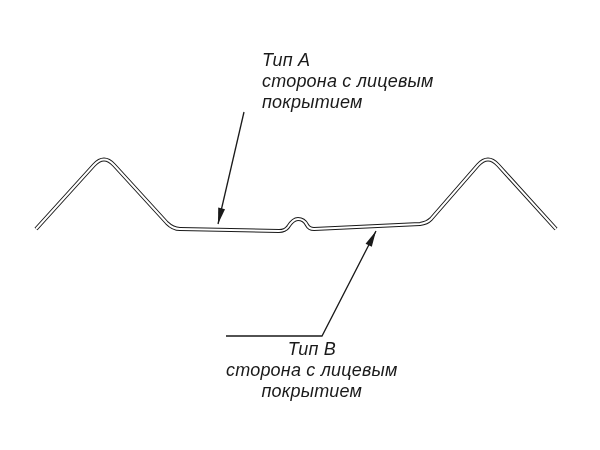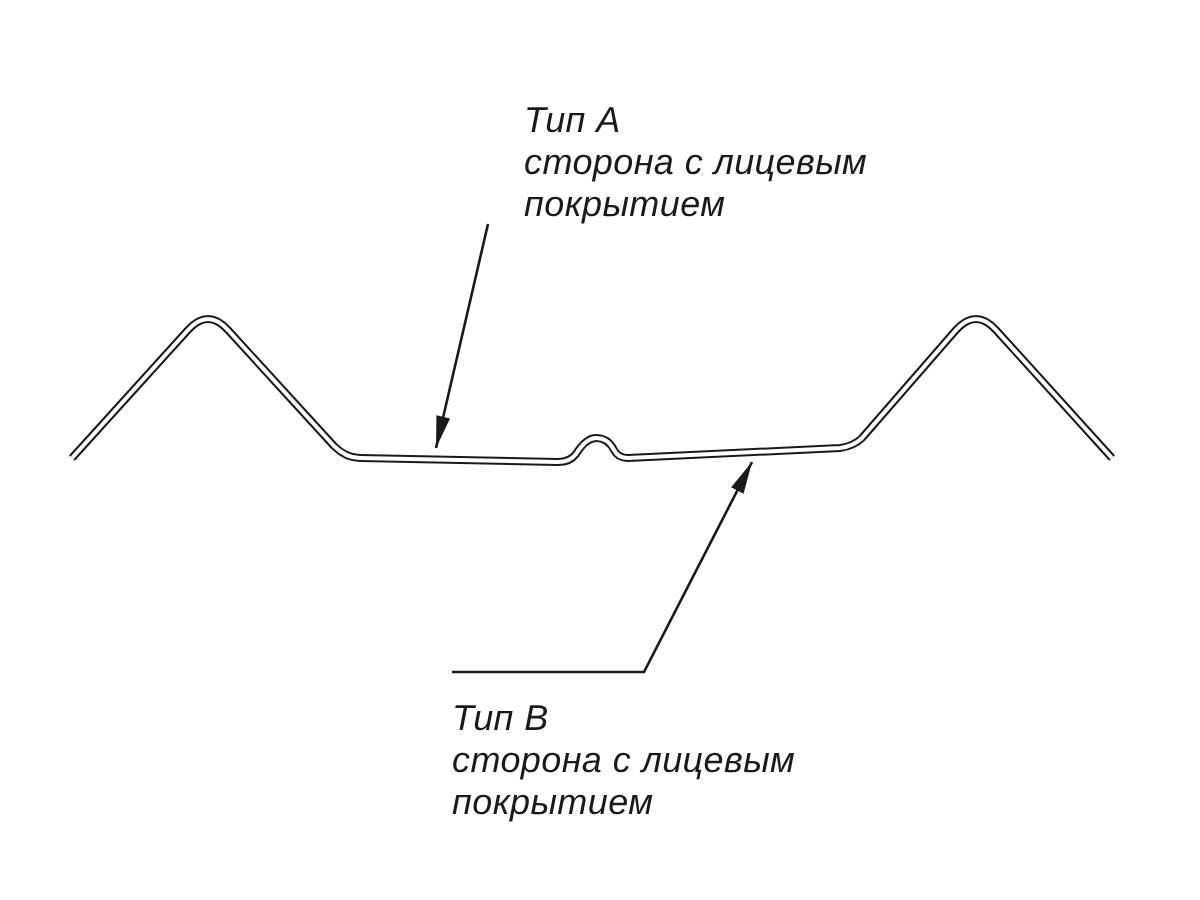--- a/index.html
+++ b/index.html
@@ -29,21 +29,21 @@
     letter-spacing: 0.2px;
     white-space: nowrap;
   }
   .label .title {
     display: block;
   }
   .label .sub {
     display: block;
   }
   .label-a { left: 262px; top: 50px; }
-  .label-b { left: 226px; top: 349px; }
+  .label-b { left: 226px; top: 339px; text-align: center; }
 </style>
 </head>
 <body>
 
 <div class="canvas">
 
   <svg class="drawing" width="600" height="450" viewBox="0 0 600 450">
     <defs>
       <marker id="arrow" markerUnits="userSpaceOnUse" markerWidth="18" markerHeight="9" refX="17" refY="4.5" orient="auto">
         <path d="M17,4.5 L1,8 L1,1 Z" fill="#1a1a1a"></path>

